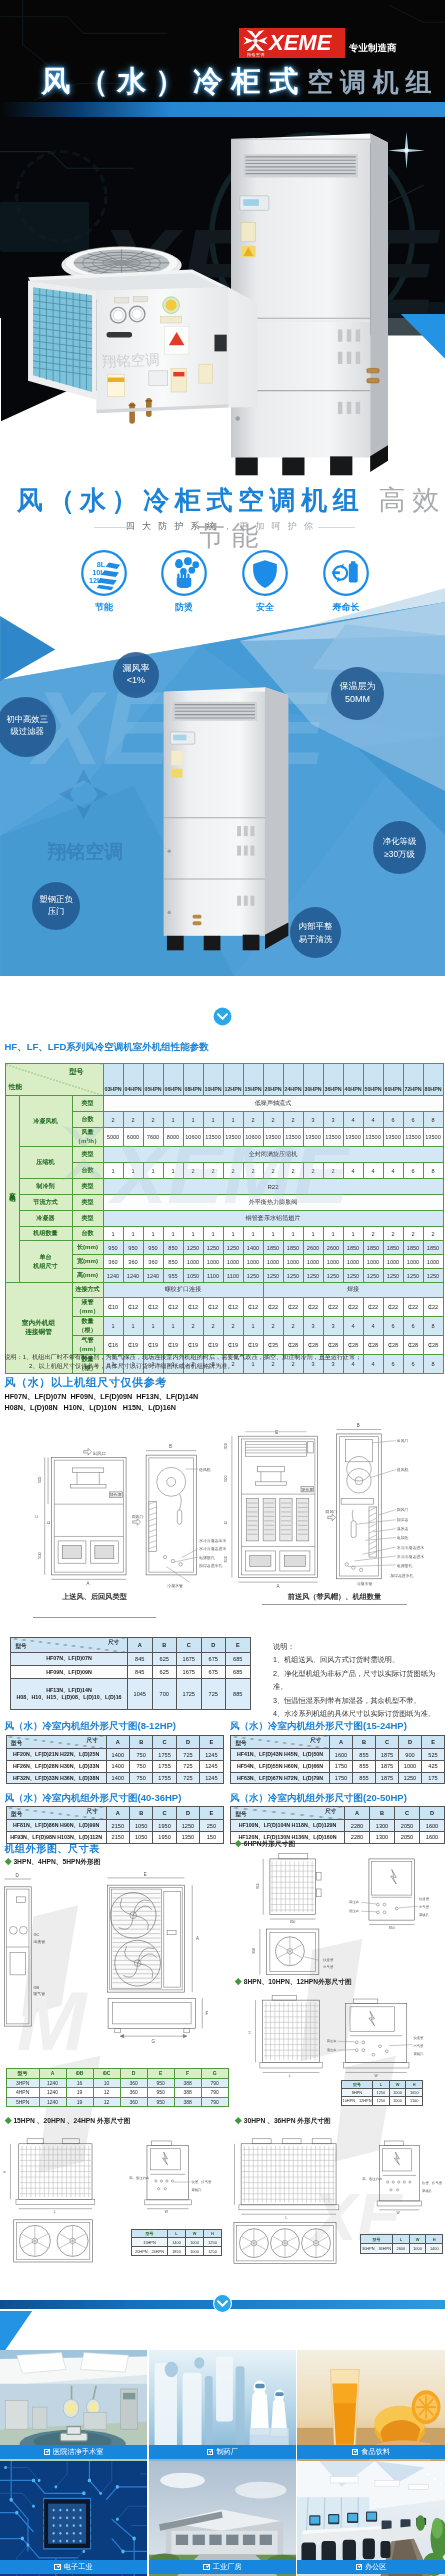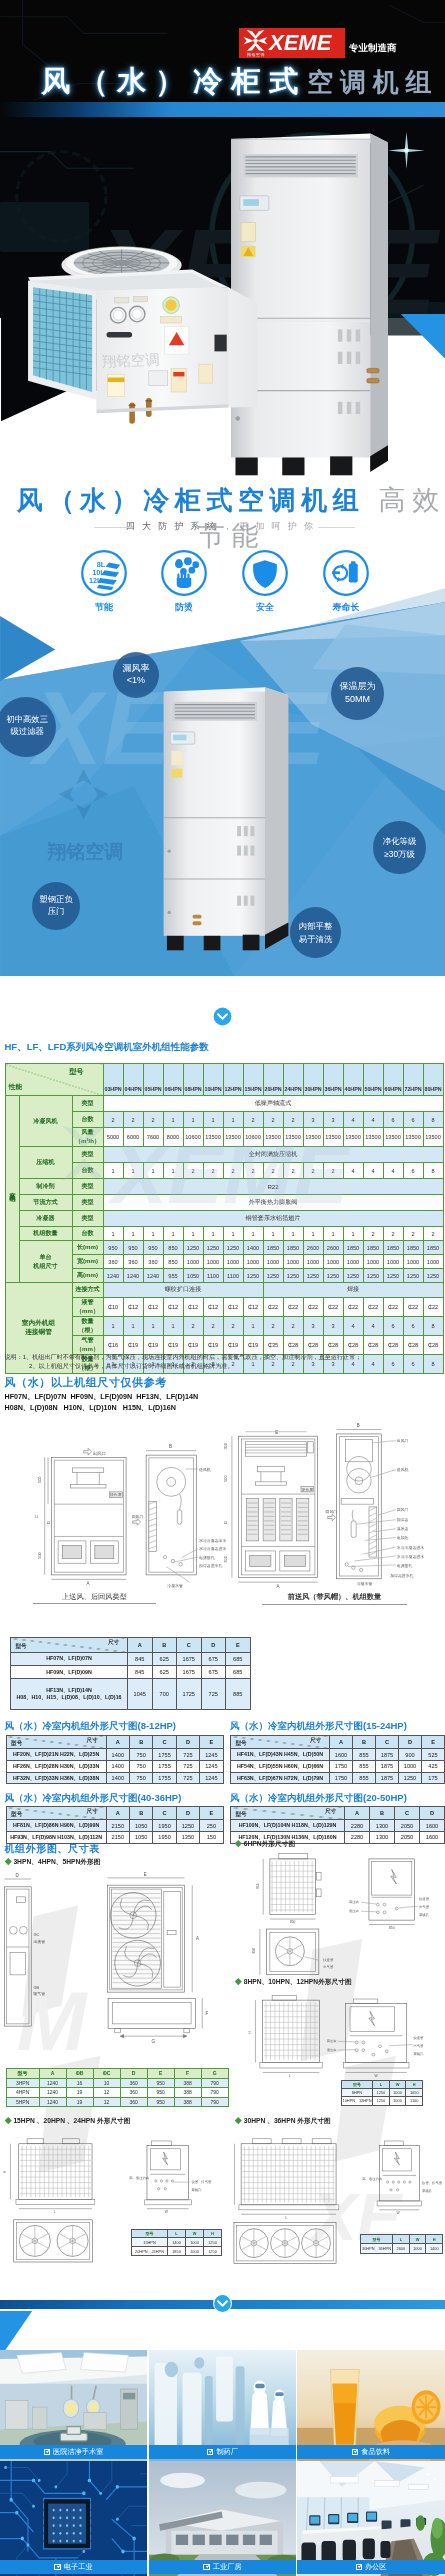--- a/index.html
+++ b/index.html
@@ -785,20 +785,21 @@
             <td style="border:0.6px solid #555;background:#dcecf8;text-align:center">1045</td>
             <td style="border:0.6px solid #555;background:#dcecf8;text-align:center">700</td>
             <td style="border:0.6px solid #555;background:#dcecf8;text-align:center">1725</td>
             <td style="border:0.6px solid #555;background:#dcecf8;text-align:center">725</td>
             <td style="border:0.6px solid #555;background:#dcecf8;text-align:center">885</td>
           </tr>
 </tbody>
       </table>
     </div>
 
+<div class="abs" style="left:273px;top:1640px;font-size:7.2px;color:#333;line-height:13.4px">说明：<br>1、机组送风、回风方式订货时需说明。<br>2、净化型机组为非标产品，尺寸以实际订货图纸为准。<br>3、恒温恒湿系列带有加湿器，其余机型不带。<br>4、水冷系列机组的具体尺寸以实际订货图纸为准。</div>
 
 <div class="abs" style="left:4.5px;top:1720px;font-size:9.5px;font-weight:bold;color:#1c82d6">风（水）冷室内机组外形尺寸图(8-12HP)</div>
 
 <div class="abs" style="left:230px;top:1720px;font-size:9.5px;font-weight:bold;color:#1c82d6">风（水）冷室内机组外形尺寸图(15-24HP)</div>
 
 <div class="abs" style="left:5.6px;top:1735px">
 <table style="border-collapse:collapse;table-layout:fixed;width:217px;font-size:5.6px;color:#222;border:1.1px solid #4a4a4a">
 <colgroup>
           <col style="width:100px">
           <col style="width:23.4px">
@@ -1178,21 +1179,21 @@
       <text x="712" y="256" font-size="7" fill="#555" stroke="none">水冷冷凝器进水</text>
       <line x1="636" y1="262" x2="710" y2="253" stroke="#999"></line>
       <text x="712" y="272" font-size="7" fill="#555" stroke="none">电源接孔</text>
       <line x1="624" y1="272" x2="710" y2="269" stroke="#999"></line>
       <text x="700" y="290" font-size="7" fill="#555" stroke="none">加湿器进水孔</text>
       <text x="640" y="306" font-size="7" fill="#555" stroke="none">冷凝水管</text>
     </g>
   </g>
 </svg>
 
-<div class="abs" style="left:33px;top:1592px;width:123px;text-align:center;font-size:7.2px;font-weight:normal;color:#333;border-bottom:0.6px solid #999;padding-bottom:1px">上送风、后回风类型</div>
+<div class="abs" style="left:33px;top:1592px;width:123px;text-align:center;font-size:7.2px;font-weight:bold;color:#333;border-bottom:0.6px solid #999;padding-bottom:15px">上送风、后回风类型</div>
 
 <div class="abs" style="left:262px;top:1592px;width:145px;text-align:center;font-size:7.2px;font-weight:bold;color:#333;border-bottom:0.6px solid #999;padding-bottom:1.7px">前送风（带风帽）、机组数量</div>
 
 <svg class="abs" style="left:0;top:1883px" width="446" height="379" viewBox="0 0 800 680">
   <g fill="#ededed">
     <polygon points="60,60 140,40 110,220 40,240"></polygon>
     <polygon points="560,120 650,100 620,300 540,320"></polygon>
     <polygon points="90,330 180,310 150,500 70,520"></polygon>
     <polygon points="620,330 710,310 680,480 600,500"></polygon>
   </g>

